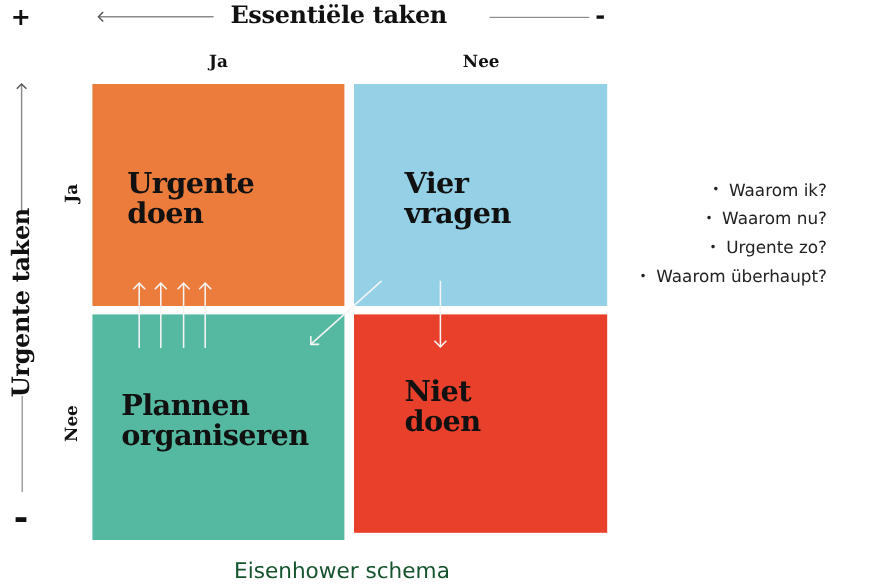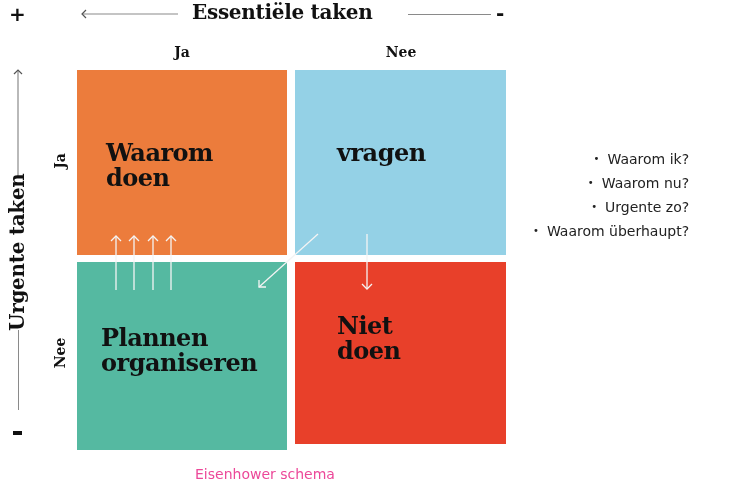--- a/index.html
+++ b/index.html
@@ -9,21 +9,21 @@
   .title-top { font-family: "DejaVu Serif", serif; font-weight: bold; font-size: 20px; letter-spacing: -0.3px; white-space: nowrap; }
   .hline { height: 1px; background: #8a8a8a; }
   .vline { width: 1px; background: #8a8a8a; }
   .col-label { font-weight: bold; font-size: 14px; text-align: center; }
   .row-label { font-weight: bold; font-size: 14px; transform: rotate(-90deg); transform-origin: center; white-space: nowrap; text-align: center; }
   .side-title { font-weight: bold; font-size: 20px; transform: rotate(-90deg); transform-origin: center; white-space: nowrap; text-align: center; letter-spacing: -0.3px; }
   .quad { position: absolute; }
   .quad-label { position: absolute; font-family: "DejaVu Serif", serif; font-weight: bold; font-size: 24px; line-height: 25px; color: #111; letter-spacing: -0.5px; }
   .bullets { font-family: "DejaVu Sans", sans-serif; font-size: 14px; color: #222; line-height: 22px; margin: 0; padding: 0; list-style: none; }
   .bullets li::before { content: "\2022"; font-size: 10px; margin-right: 8px; position: relative; top: -2px; }
-  .caption { font-family: "DejaVu Sans", sans-serif; font-size: 14px; color: #ec4899; white-space: nowrap; }
+  .caption { font-family: "DejaVu Sans", sans-serif; font-size: 18px; color: #14532d; white-space: nowrap; }
   svg.overlay { position: absolute; left: 0; top: 0; pointer-events: none; }
 </style>
 </head>
 <body>
 
 <div class="abs sign" style="left:9px; top:4px;">+</div>
 <svg class="abs" style="left:80px; top:8px;" width="100" height="12">
   <line x1="2" y1="6" x2="98" y2="6" stroke="#8a8a8a" stroke-width="1.2"></line>
   <polyline points="6,2 2,6 6,10" fill="none" stroke="#555" stroke-width="1.2"></polyline>
 </svg>
@@ -40,26 +40,27 @@
 </svg>
 <div class="abs side-title" style="left:-58px; top:244px; width:150px;">Urgente taken</div>
 <div class="abs vline" style="left:18px; top:330px; height:80px;"></div>
 <div class="abs" style="left:13px; top:431px; width:9px; height:4px; background:#111;"></div>
 
 <div class="abs row-label" style="left:40px; top:153px; width:40px;">Ja</div>
 <div class="abs row-label" style="left:36px; top:345px; width:48px;">Nee</div>
 
 <div class="quad" style="left:77px; top:70px; width:210px; height:185px; background:#ec7c3c;">
   <div class="quad-label" style="left:29px; top:70px;">
-    <div>Waarom</div>
+    <div>Urgente</div>
     <div>doen</div>
   </div>
 </div>
 <div class="quad" style="left:295px; top:70px; width:211px; height:185px; background:#94d1e6;">
   <div class="quad-label" style="left:42px; top:70px;">
+    <div>Vier</div>
     <div>vragen</div>
   </div>
 </div>
 <div class="quad" style="left:77px; top:262px; width:210px; height:188px; background:#55b9a1;">
   <div class="quad-label" style="left:24px; top:63px;">
     <div>Plannen</div>
     <div>organiseren</div>
   </div>
 </div>
 <div class="quad" style="left:295px; top:262px; width:211px; height:182px; background:#e8402a;">

